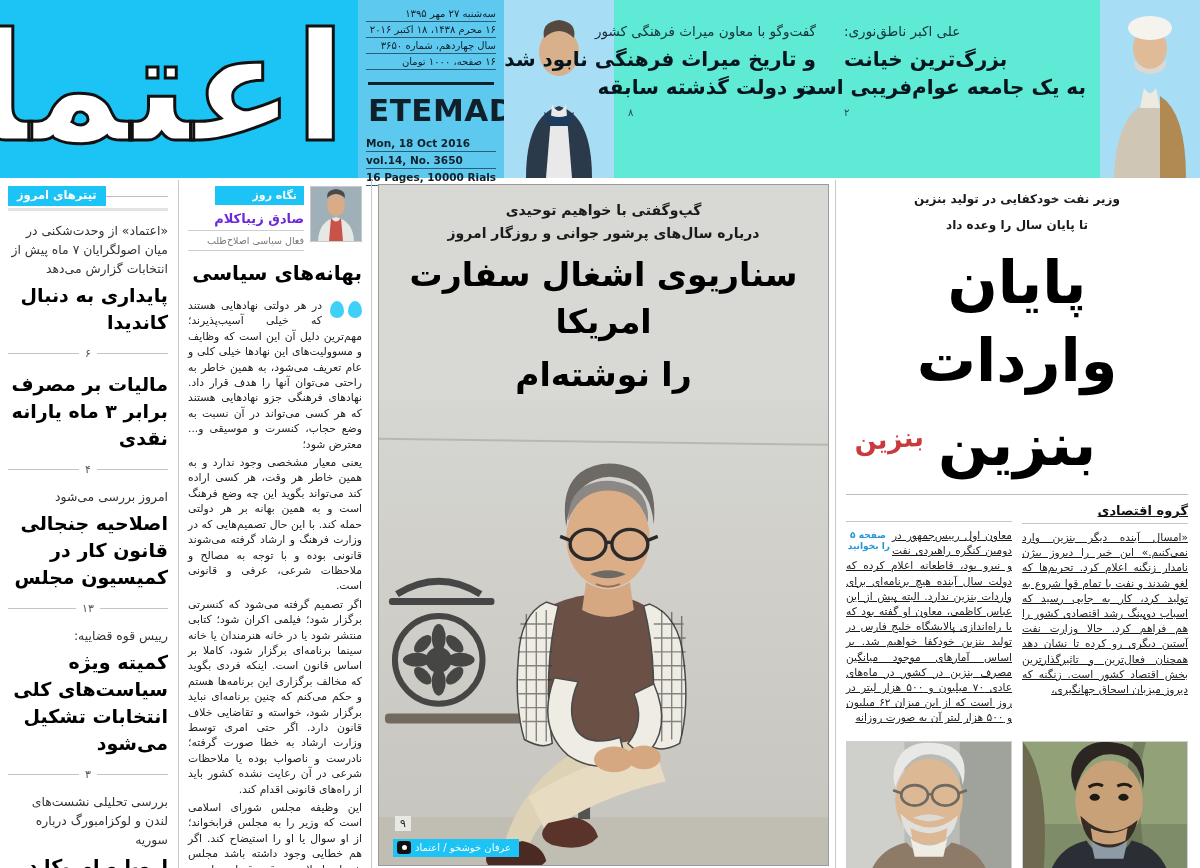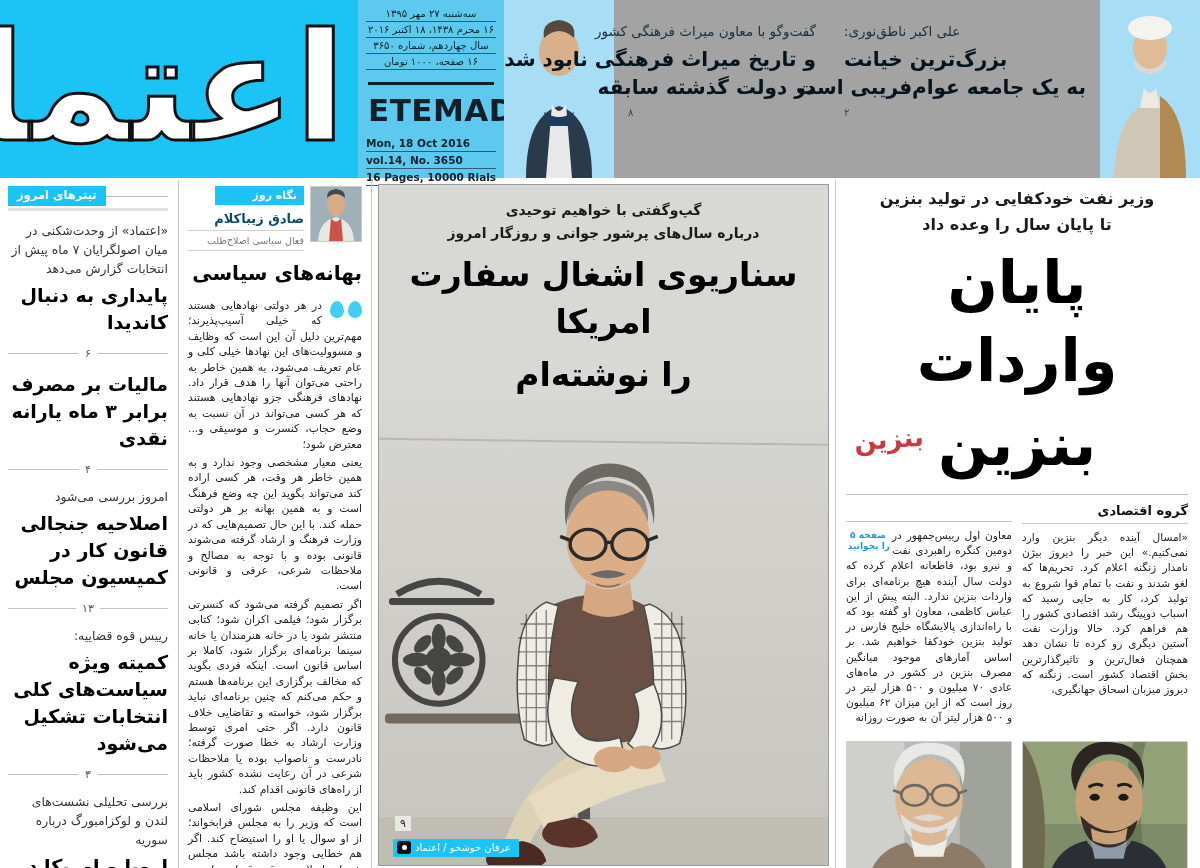--- a/index.html
+++ b/index.html
@@ -30,40 +30,40 @@
     letter-spacing:-2px;
     white-space:nowrap;
     font-family:"DejaVu Sans","Liberation Sans",sans-serif;
   }
 
   .mast-info{
     position:absolute;left:358px;top:0;width:146px;height:178px;
     background:#5ec9ef;padding:6px 8px 0 8px;box-sizing:border-box;
   }
   .mi-line{
-    font-size:10px;line-height:13px;text-align:center;color:#10202a;
+    font-size:10px;line-height:13px;color:#10202a;
     border-bottom:1px solid #2b5d74;padding:1px 0;white-space:nowrap;
   }
   .mi-rule{height:3px;background:#10202a;margin:12px 2px 8px 2px;}
   .mi-etemad{
     font-size:31px;line-height:34px;font-weight:700;letter-spacing:.5px;
     color:#10202a;text-align:left;direction:ltr;margin:2px 0 8px 2px;
   }
   .mi-en{
     font-size:10.5px;line-height:14px;font-weight:700;color:#10202a;
     text-align:left;direction:ltr;border-bottom:1px solid #2b5d74;
     padding:1px 0;white-space:nowrap;
   }
 
   .mast-photo{
     position:absolute;left:504px;top:0;width:110px;height:178px;
     background:#a8def5;overflow:hidden;
   }
   .mast-teaser{
-    position:absolute;top:0;height:178px;background:#a3a3a3;
+    position:absolute;top:0;height:178px;background:#5eead4;
     box-sizing:border-box;padding:22px 14px 0 14px;
   }
   .mt-society{left:614px;width:216px;}
   .mt-politics{left:830px;width:270px;}
   .mast-photo2{
     position:absolute;left:1100px;top:0;width:100px;height:178px;
     background:#a8def5;overflow:hidden;
   }
   .sec-tag{
     position:absolute;top:4px;font-size:11px;color:#2a4a5a;
@@ -129,21 +129,21 @@
   .op-photo{
     width:50px;height:54px;flex:0 0 50px;background:#b9c3c8;overflow:hidden;
     position:relative;border:1px solid #c9c9c9;
   }
   .op-meta{flex:1;min-width:0;}
   .op-badge{
     display:block;background:#1cc3f5;color:#fff;font-size:11px;font-weight:700;
     padding:3px 7px;line-height:13px;text-align:right;margin-left:27px;
   }
   .op-author{
-    font-size:13px;font-weight:700;color:#0c4a6e;text-align:right;
+    font-size:13px;font-weight:700;color:#6d28d9;text-align:right;
     margin-top:6px;border-bottom:1px solid #cfcfcf;padding-bottom:4px;
   }
   .op-role{
     font-size:9.5px;color:#777;text-align:right;margin-top:4px;
     border-bottom:1px solid #cfcfcf;padding-bottom:4px;
   }
   .op-title{
     font-size:20px;font-weight:700;text-align:right;margin:10px 0 13px 0;color:#000;
   }
   .op-body{
@@ -199,34 +199,34 @@
     position:absolute;left:16px;bottom:34px;font-size:11px;color:#222;
     background:#e8e8e4;padding:1px 5px;
   }
 
   
   .col-right{
     position:absolute;left:836px;top:0;width:364px;height:688px;
     padding:6px 12px 0 10px;box-sizing:border-box;
   }
   .r-kick{
-    font-size:16px;line-height:26px;color:#1b1b1b;text-align:center;font-weight:600;
+    font-size:12px;line-height:26px;color:#1b1b1b;text-align:center;font-weight:600;
   }
   .r-head{
     font-size:59px;line-height:78px;font-weight:700;color:#000;text-align:center;
     margin:6px 0 0 0;position:relative;
   }
   .watermark{
     position:absolute;left:8px;bottom:6px;color:#c4252b;font-size:26px;
     font-weight:700;opacity:.9;transform:rotate(-4deg);letter-spacing:1px;
     pointer-events:none;
   }
   .r-under{height:1px;background:#bdbdbd;margin:10px 0 8px 0;}
 
-  .r-cols{display:flex;gap:10px;direction:rtl;}
+  .r-cols{display:flex;gap:10px;direction:rtl;text-decoration:underline;}
   .r-col{flex:1;min-width:0;}
   .r-byline{
     font-size:13px;font-weight:700;text-align:right;color:#111;
     border-bottom:1px solid #c6c6c6;padding-bottom:5px;margin-bottom:6px;
   }
   .r-byline-sp{height:18px;border-bottom:1px solid #c6c6c6;margin-bottom:6px;}
   .r-text{
     font-size:10.6px;line-height:15.2px;text-align:justify;color:#222;
     text-align-last:right;
   }

